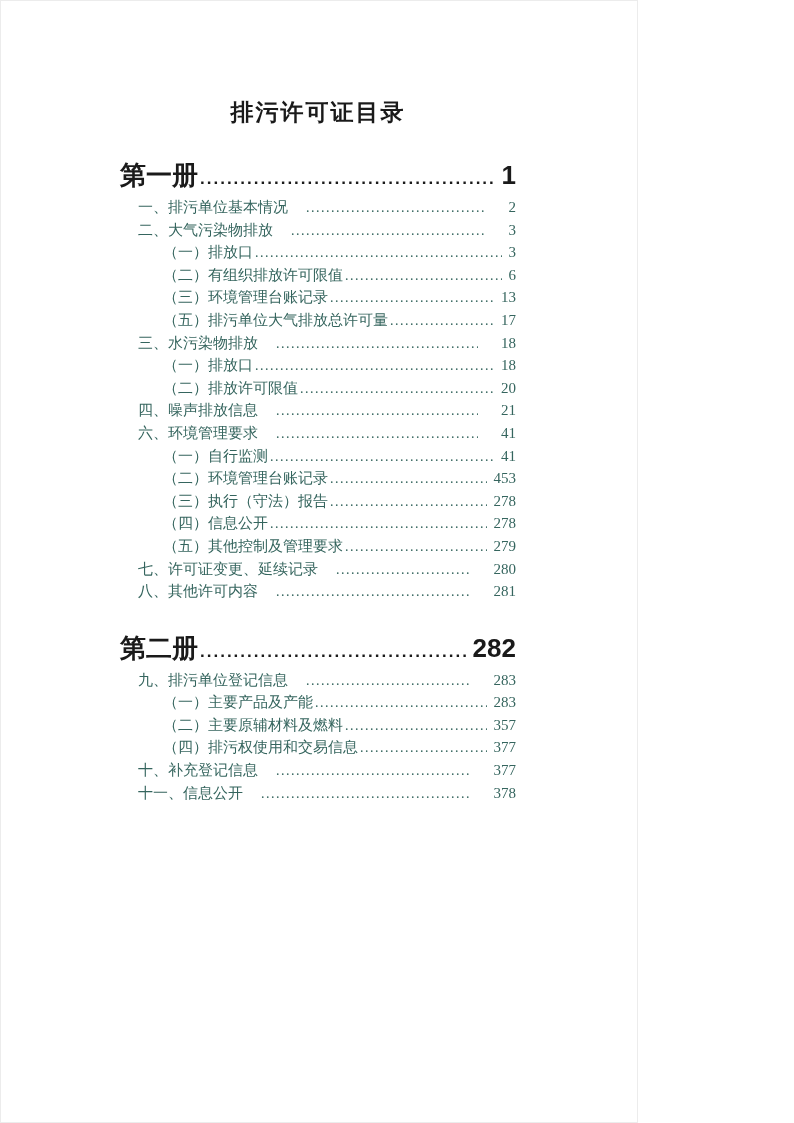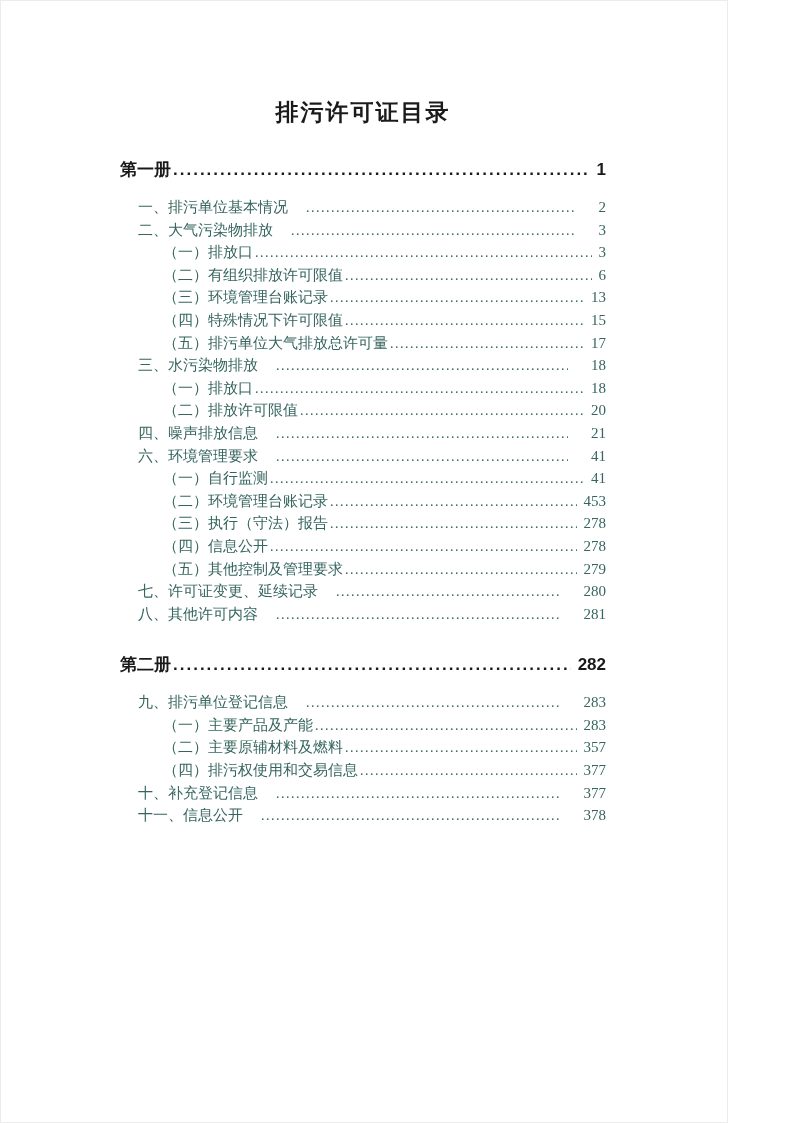--- a/index.html
+++ b/index.html
@@ -8,21 +8,21 @@
     --page-bg:#ffffff;
   }
   *{box-sizing:border-box;margin:0;padding:0;}
   html,body{width:794px;height:1123px;}
   body{
     background:var(--page-bg);
     font-family:"Liberation Serif","DejaVu Serif",serif;
     overflow:hidden;
   }
   .page{
-    width:728px;height:1123px;
+    width:638px;height:1123px;
     padding:96px 121px 0 119px;
     border:1px solid #ececec;
   }
   .doc-title{
     text-align:center;
     font-family:"Liberation Sans","DejaVu Sans",sans-serif;
     font-weight:bold;
     font-size:23px;
     color:var(--heading-color);
     letter-spacing:2px;
@@ -35,21 +35,21 @@
     height:22.6px;
     font-size:15px;
     color:var(--entry-color);
     white-space:nowrap;
   }
   .toc-row.level0{
     height:24px;
     margin-top:26px;
     margin-bottom:16px;
     font-family:"Liberation Sans","DejaVu Sans",sans-serif;
-    font-size:17px;
+    font-size:26px;
     font-weight:bold;
     color:var(--heading-color);
   }
   .toc-row.level1{padding-left:18px;gap:16px;}
   .toc-row.level2{padding-left:43px;}
   .toc-text{flex:0 0 auto;}
   .leader{
     flex:1 1 auto;
     overflow:hidden;
     white-space:nowrap;
@@ -100,25 +100,20 @@
         <span class="toc-text">（二）有组织排放许可限值</span>
         <span class="leader"></span>
         <span class="toc-page">6</span>
       </div>
       <div class="toc-row level2">
         <span class="toc-text">（三）环境管理台账记录</span>
         <span class="leader"></span>
         <span class="toc-page">13</span>
       </div>
       <div class="toc-row level2">
-        <span class="toc-text">（四）特殊情况下许可限值</span>
-        <span class="leader"></span>
-        <span class="toc-page">15</span>
-      </div>
-      <div class="toc-row level2">
         <span class="toc-text">（五）排污单位大气排放总许可量</span>
         <span class="leader"></span>
         <span class="toc-page">17</span>
       </div>
       <div class="toc-row level1">
         <span class="toc-text">三、水污染物排放</span>
         <span class="leader"></span>
         <span class="toc-page">18</span>
       </div>
       <div class="toc-row level2">

